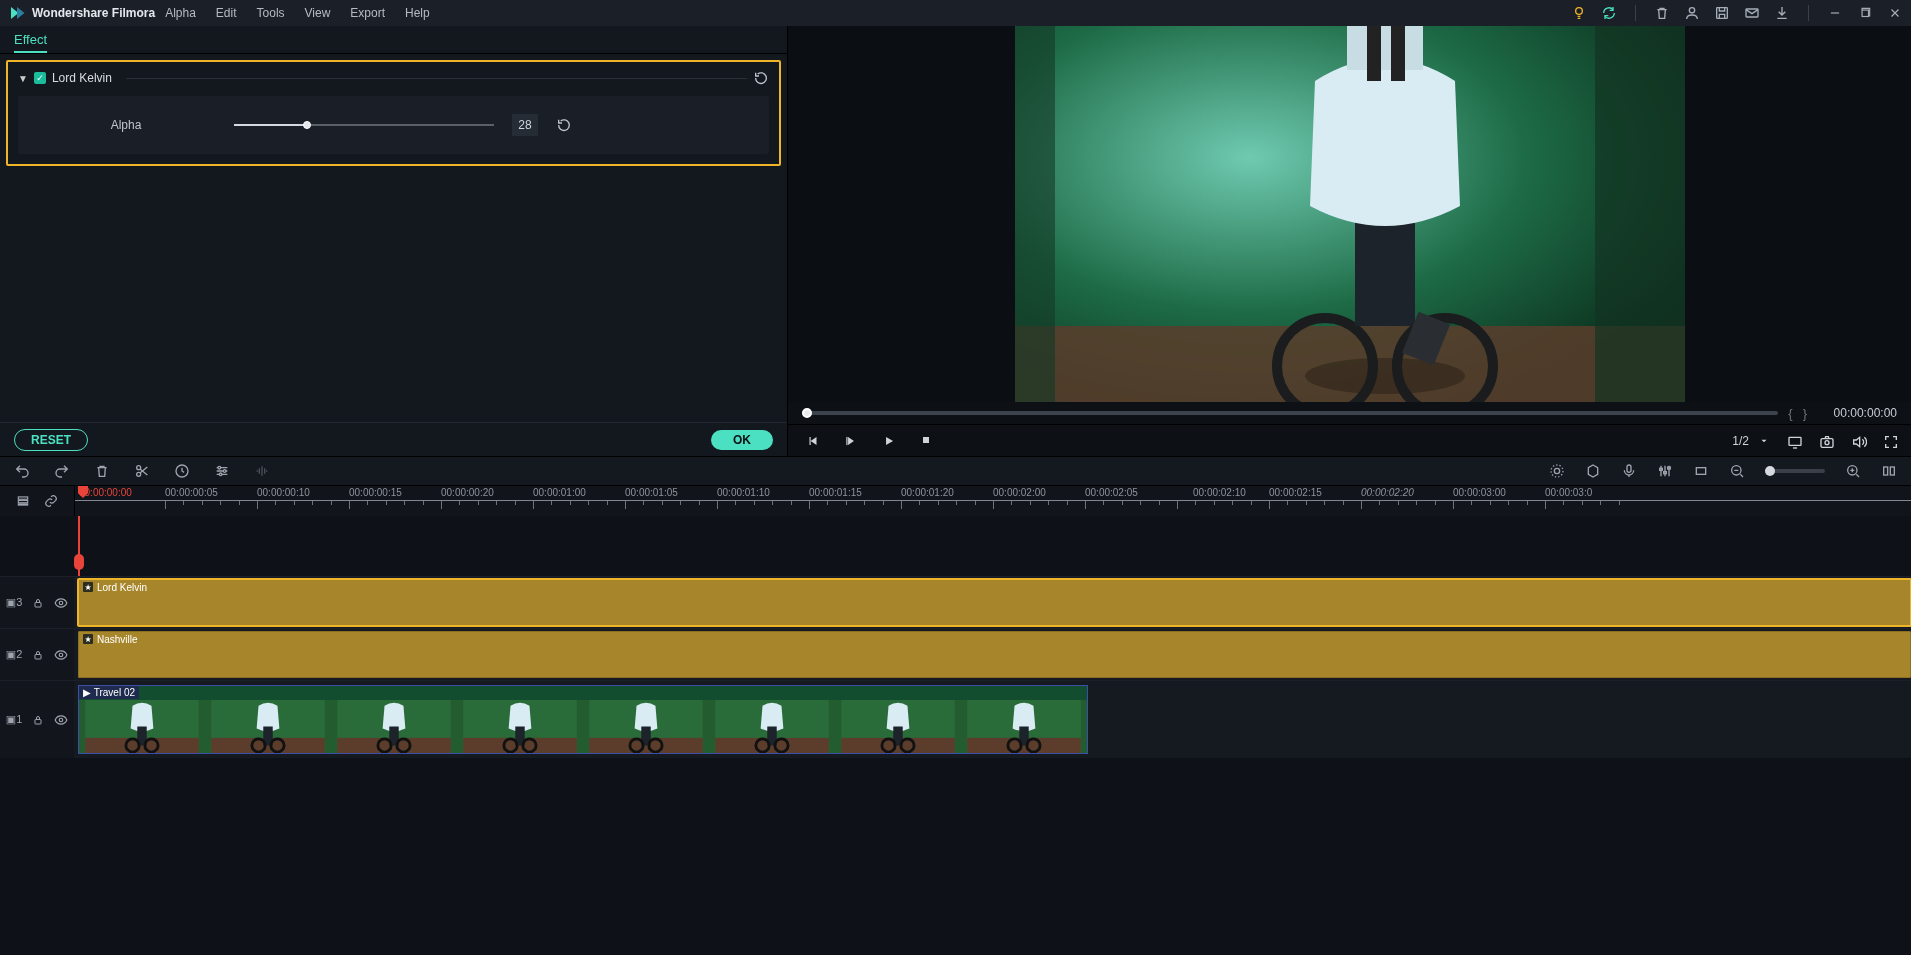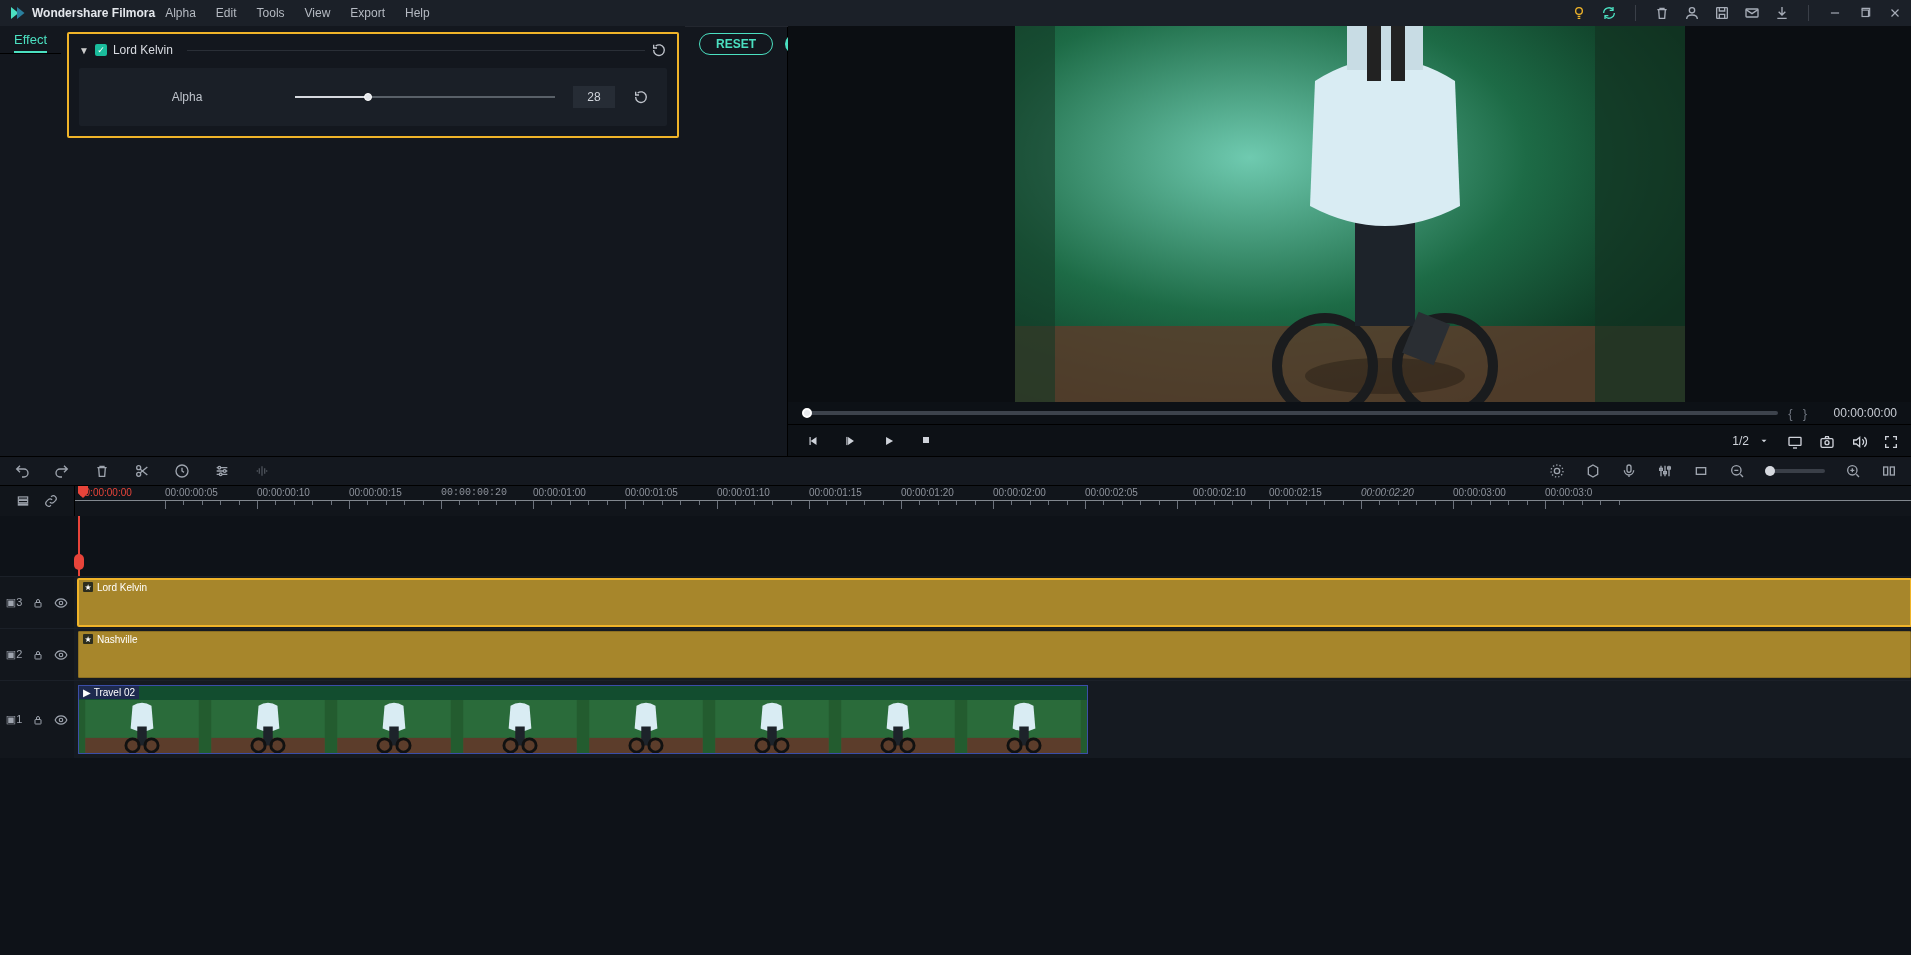--- a/index.html
+++ b/index.html
@@ -10,41 +10,41 @@
 .titlebar .logo { width: 18px; height: 18px; margin-right: 6px; display:flex;align-items:center;justify-content:center; }
 .titlebar .app-name { font-weight: 600; color: #e4e7ec; font-size: 12px; }
 .titlebar .menu-item { padding: 0 10px; color: #b5bac2; cursor: pointer; font-size: 12px; }
 .titlebar .center-title { flex: 1; text-align: center; color: #c8ccd4; font-size: 12px; }
 .titlebar .right-icons { display:flex; align-items:center; gap: 14px; margin-left:auto; }
 .titlebar .tb-icon { width:16px;height:16px; display:flex;align-items:center;justify-content:center; cursor:pointer; color:#a7adb8; }
 .titlebar .sep { width:1px;height:16px;background:#3a3f48;margin:0 4px; }
 
 
 .upper { height: 430px; display:flex; }
-.left-panel { width: 788px; background:#13171e; border-right:1px solid #000; position:relative; display:flex; flex-direction:row; }
+.left-panel { width: 788px; background:#13171e; border-right:1px solid #000; position:relative; display:flex; flex-direction:column; }
 .right-panel { flex:1; background:#0d1116; display:flex; flex-direction:column; }
 
 
 .effect-tab-row { height: 28px; padding: 0 14px; border-bottom:1px solid #000; display:flex; align-items:flex-end; }
 .effect-tab { color:#4be0c1; font-size:13px; font-weight:500; border-bottom:2px solid #4be0c1; padding-bottom:4px; }
 .effect-body { flex:1; padding: 6px; position:relative; }
 .effect-box { border:2px solid #f0b429; border-radius:2px; padding:8px 10px 10px; }
 .effect-header { display:flex; align-items:center; gap:6px; }
 .effect-header .arrow { font-size:10px; color:#ccc; }
 .effect-header .cb { width:12px;height:12px;background:#1abc9c;border-radius:2px;display:flex;align-items:center;justify-content:center;color:#fff;font-size:9px; }
 .effect-header .name { color:#d9dce2; font-size:12px; }
 .effect-header .line { flex:1; height:1px; background:#2a2f37; margin-left:8px; }
 .effect-header .reset-icon { width:16px;height:16px;color:#c0c4cc;cursor:pointer; }
 .effect-params { margin-top:10px;background:#1a1f27; padding:18px 18px; border-radius:2px; display:flex; align-items:center; gap:18px; }
 .effect-params .lbl { width:180px; text-align:center; color:#bfc4cc; font-size:12px; }
 .effect-params .slider { flex:0 0 260px; height:12px; position:relative; }
 .effect-params .slider .track { position:absolute; top:5px; left:0; right:0; height:2px; background:#596068; }
 .effect-params .slider .fill { position:absolute; top:5px; left:0; height:2px; background:#d5d8de; }
 .effect-params .slider .thumb { position:absolute; top:2px; width:8px;height:8px;border-radius:50%;background:#e4e7ec;border:1px solid #fff; transform:translateX(-50%); }
-.effect-params .numbox { width:42px; height:22px; background:#262c35; color:#d0d4db; text-align:center; line-height:22px; border-radius:0; font-size:12px; }
+.effect-params .numbox { width:26px; height:22px; background:#262c35; color:#d0d4db; text-align:center; line-height:22px; border-radius:0; font-size:12px; }
 .effect-params .reset2 { width:16px;height:16px;color:#c0c4cc;cursor:pointer; }
 
 .left-bottom-bar { height:34px; display:flex; align-items:center; padding:0 14px; gap:12px; border-top:1px solid #23272f; }
 .reset-btn { border:1px solid #4be0c1; color:#4be0c1; border-radius:14px; padding:3px 16px; font-size:12px; font-weight:600; cursor:pointer; background:transparent; }
 .ok-btn { background:#4be0c1; color:#0b0f14; border-radius:12px; padding:3px 22px; font-weight:600;font-size:12px; cursor:pointer; border:none; margin-left:auto; }
 
 
 .preview-area { flex:1; display:flex; align-items:center; justify-content:center; background:#0b0e12; position:relative; }
 .preview-img { width:670px; height:376px; background:#183; border-radius:1px; }
 .progress-row { height:22px; display:flex; align-items:center; padding:0 14px 0 14px; gap:10px; }
@@ -443,21 +443,21 @@
         <div style="position: absolute; top: 0px; width: 1px; height: 4px; background: rgb(109, 115, 125); left: 200.4px;"></div>
         <div style="position: absolute; top: 0px; width: 1px; height: 4px; background: rgb(109, 115, 125); left: 218.8px;"></div>
         <div style="position: absolute; top: 0px; width: 1px; height: 4px; background: rgb(109, 115, 125); left: 237.2px;"></div>
         <div style="position: absolute; top: 0px; width: 1px; height: 4px; background: rgb(109, 115, 125); left: 255.6px;"></div>
         <span class="tick" style="left: 274px; top: -14px;">00:00:00:15</span>
         <div style="position: absolute; top: 0px; width: 1px; height: 8px; background: rgb(109, 115, 125); left: 274px;"></div>
         <div style="position: absolute; top: 0px; width: 1px; height: 4px; background: rgb(109, 115, 125); left: 292.4px;"></div>
         <div style="position: absolute; top: 0px; width: 1px; height: 4px; background: rgb(109, 115, 125); left: 310.8px;"></div>
         <div style="position: absolute; top: 0px; width: 1px; height: 4px; background: rgb(109, 115, 125); left: 329.2px;"></div>
         <div style="position: absolute; top: 0px; width: 1px; height: 4px; background: rgb(109, 115, 125); left: 347.6px;"></div>
-        <span class="tick" style="left: 366px; top: -14px; font-family: Liberation Mono, monospace;">00:00:00:20</span>
+        <span class="tick" style="left: 366px; top: -14px;">00:00:00:20</span>
         <div style="position: absolute; top: 0px; width: 1px; height: 8px; background: rgb(109, 115, 125); left: 366px;"></div>
         <div style="position: absolute; top: 0px; width: 1px; height: 4px; background: rgb(109, 115, 125); left: 384.4px;"></div>
         <div style="position: absolute; top: 0px; width: 1px; height: 4px; background: rgb(109, 115, 125); left: 402.8px;"></div>
         <div style="position: absolute; top: 0px; width: 1px; height: 4px; background: rgb(109, 115, 125); left: 421.2px;"></div>
         <div style="position: absolute; top: 0px; width: 1px; height: 4px; background: rgb(109, 115, 125); left: 439.6px;"></div>
         <span class="tick" style="left: 458px; top: -14px;">00:00:01:00</span>
         <div style="position: absolute; top: 0px; width: 1px; height: 8px; background: rgb(109, 115, 125); left: 458px;"></div>
         <div style="position: absolute; top: 0px; width: 1px; height: 4px; background: rgb(109, 115, 125); left: 476.4px;"></div>
         <div style="position: absolute; top: 0px; width: 1px; height: 4px; background: rgb(109, 115, 125); left: 494.8px;"></div>
         <div style="position: absolute; top: 0px; width: 1px; height: 4px; background: rgb(109, 115, 125); left: 513.2px;"></div>

